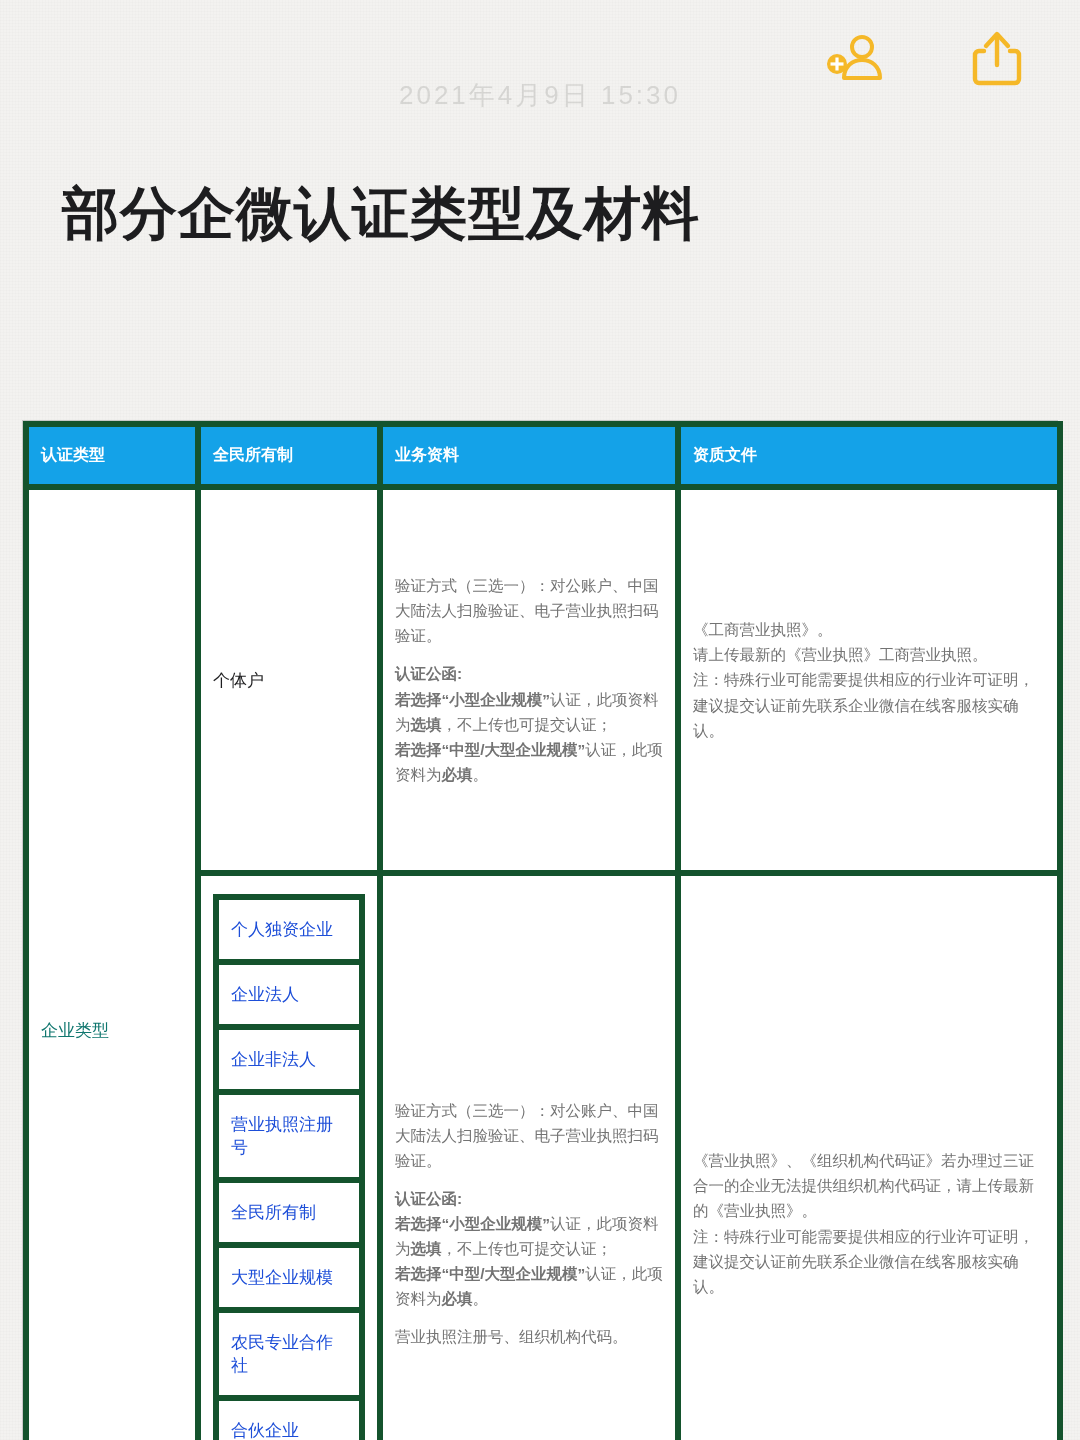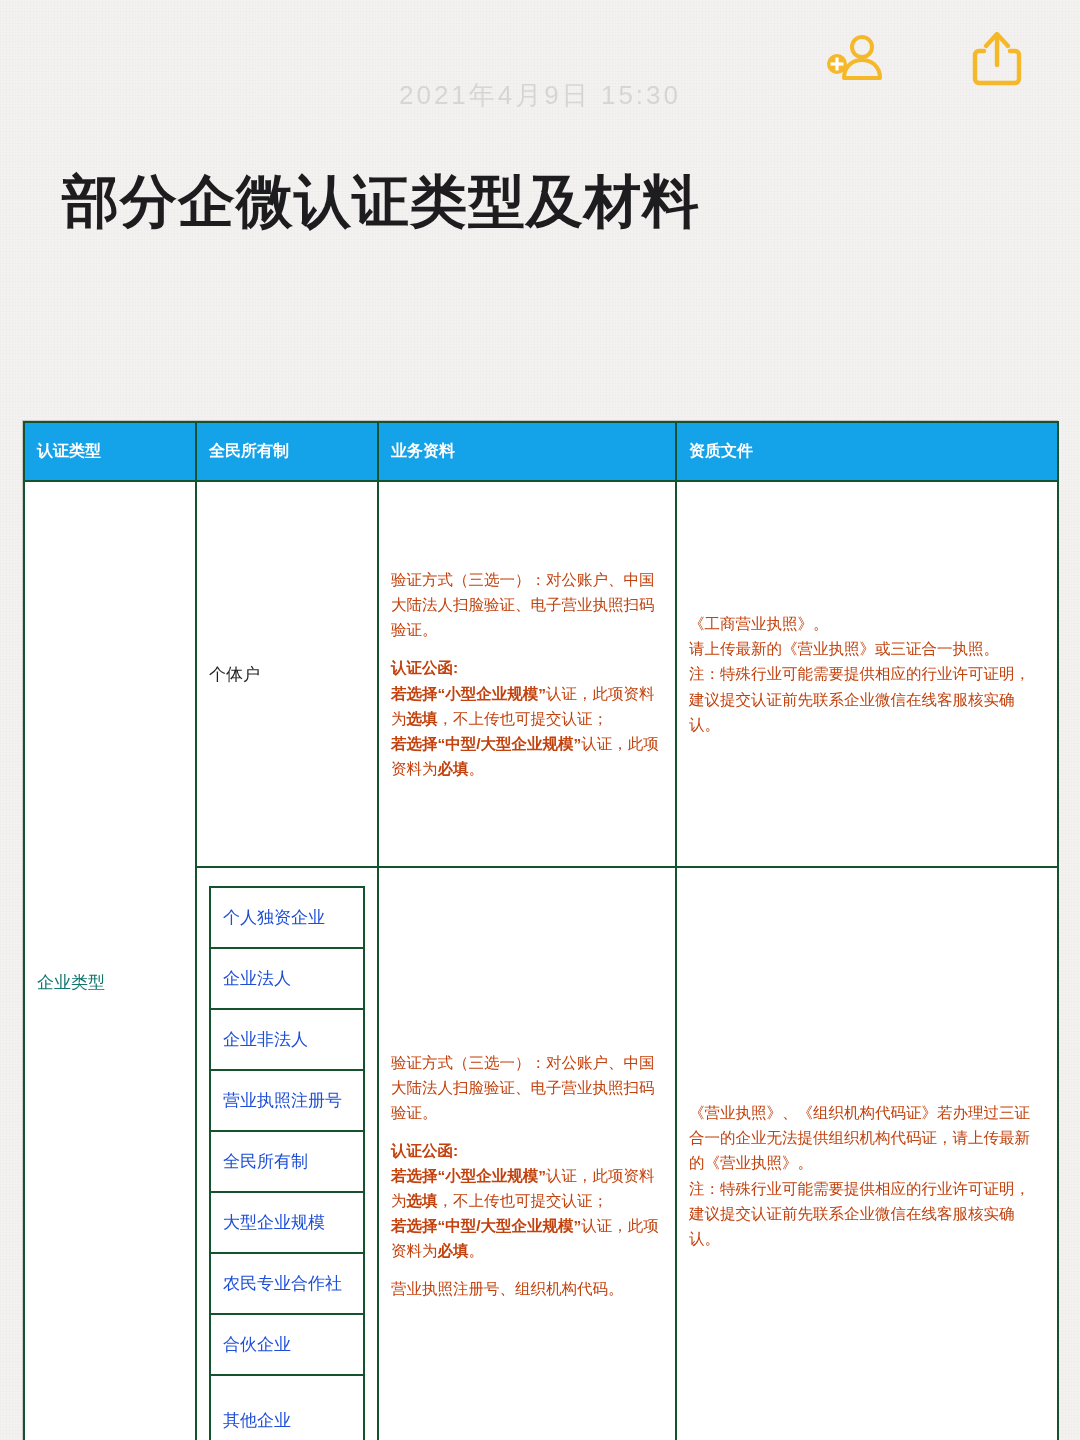--- a/index.html
+++ b/index.html
@@ -74,21 +74,21 @@
     width: 1080px;
     text-align: center;
     font-size: 26px;
     color: rgba(120,118,115,0.22);
     letter-spacing: 3px;
     user-select: none;
   }
 
   .doc-title {
     position: absolute;
-    top: 164px;
+    top: 176px;
     left: 62px;
     font-size: 57px;
     font-weight: 700;
     color: #1d1d1f;
     letter-spacing: 1px;
   }
 
   .table-wrap {
     position: absolute;
     top: 420px;
@@ -96,21 +96,21 @@
     width: 1036px;
     background: #ffffff;
     border: 1px solid #c9c9c9;
   }
   table.cert {
     border-collapse: collapse;
     width: 100%;
     table-layout: fixed;
   }
   table.cert th, table.cert td {
-    border: 2px solid #14532d;
+    border: 6px solid #14532d;
     vertical-align: middle;
     padding: 18px 12px;
   }
   thead th {
     background: #14a2e8;
     color: #ffffff;
     font-size: 16px;
     font-weight: 700;
     text-align: left;
     height: 52px;
@@ -135,21 +135,21 @@
     height: 32px;
     padding: 6px 16px;
   }
   td.org.tall {
     height: 386px;
     vertical-align: middle;
   }
   td.body {
     font-size: 15.5px;
     line-height: 1.62;
-    color: #c2410c;
+    color: #737373;
     vertical-align: middle;
     padding: 14px 16px;
   }
   td.body p { margin: 0; }
   td.body p.gap { margin-top: 13px; }
   .b { font-weight: 700; }
 
   
   .org-list {
     border-collapse: collapse;
@@ -232,21 +232,21 @@
         <td class="cat" rowspan="2">企业类型</td>
         <td class="org tall">个体户</td>
         <td class="body">
           <p>验证方式（三选一）：对公账户、中国大陆法人扫脸验证、电子营业执照扫码验证。</p>
           <p class="gap b">认证公函:</p>
           <p><span class="b">若选择</span><span class="b">“小型企业规模”</span><span>认证，此项资料为</span><span class="b">选填</span><span>，不上传也可提交认证；</span></p>
           <p><span class="b">若选择</span><span class="b">“中型/大型企业规模”</span><span>认证，此项资料为</span><span class="b">必填</span><span>。</span></p>
         </td>
         <td class="body">
           <p>《工商营业执照》。</p>
-          <p>请上传最新的《营业执照》或三证合一执照。</p>
+          <p>请上传最新的《营业执照》工商营业执照。</p>
           <p>注：特殊行业可能需要提供相应的行业许可证明，建议提交认证前先联系企业微信在线客服核实确认。</p>
         </td>
       </tr>
       <tr>
         <td class="org-container">
           <table class="org-list">
             <tbody>
                 <tr>
                   <td>个人独资企业</td>
                 </tr>

